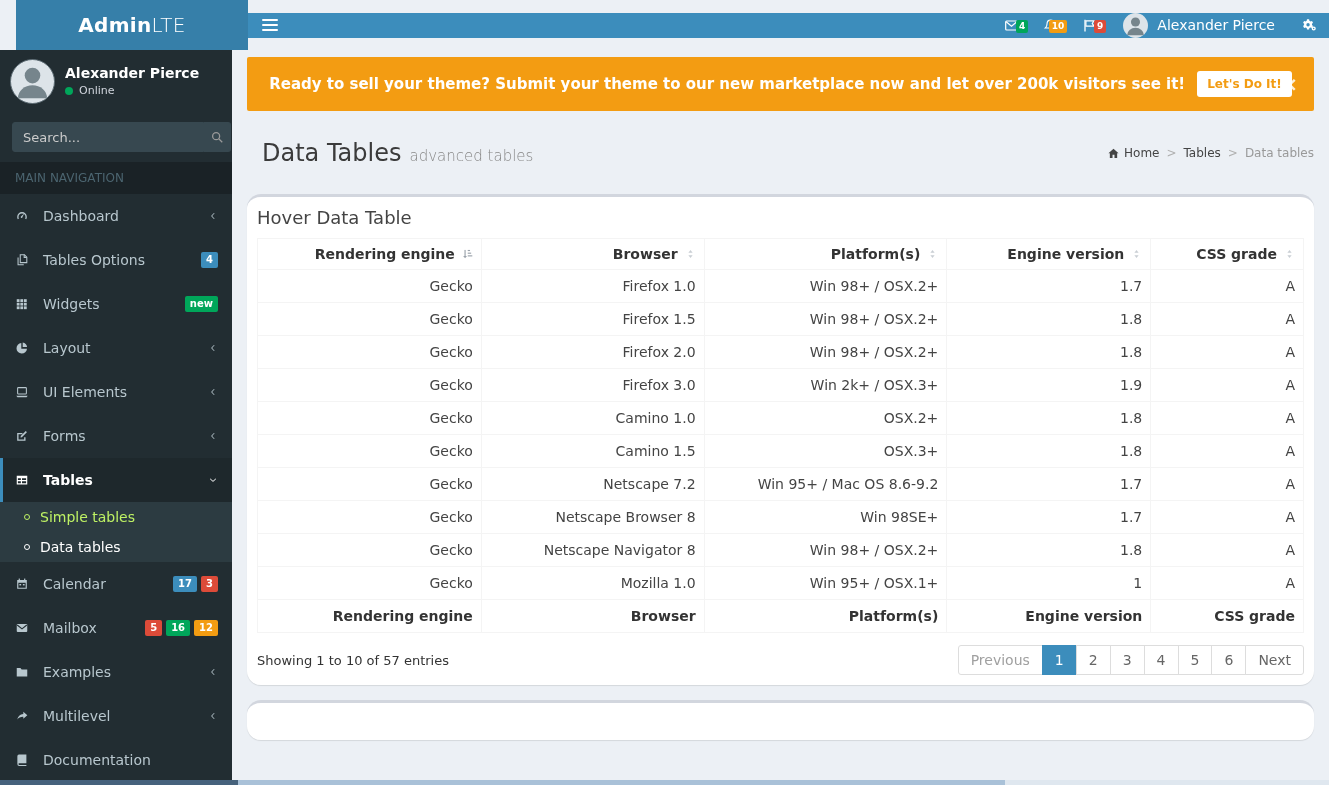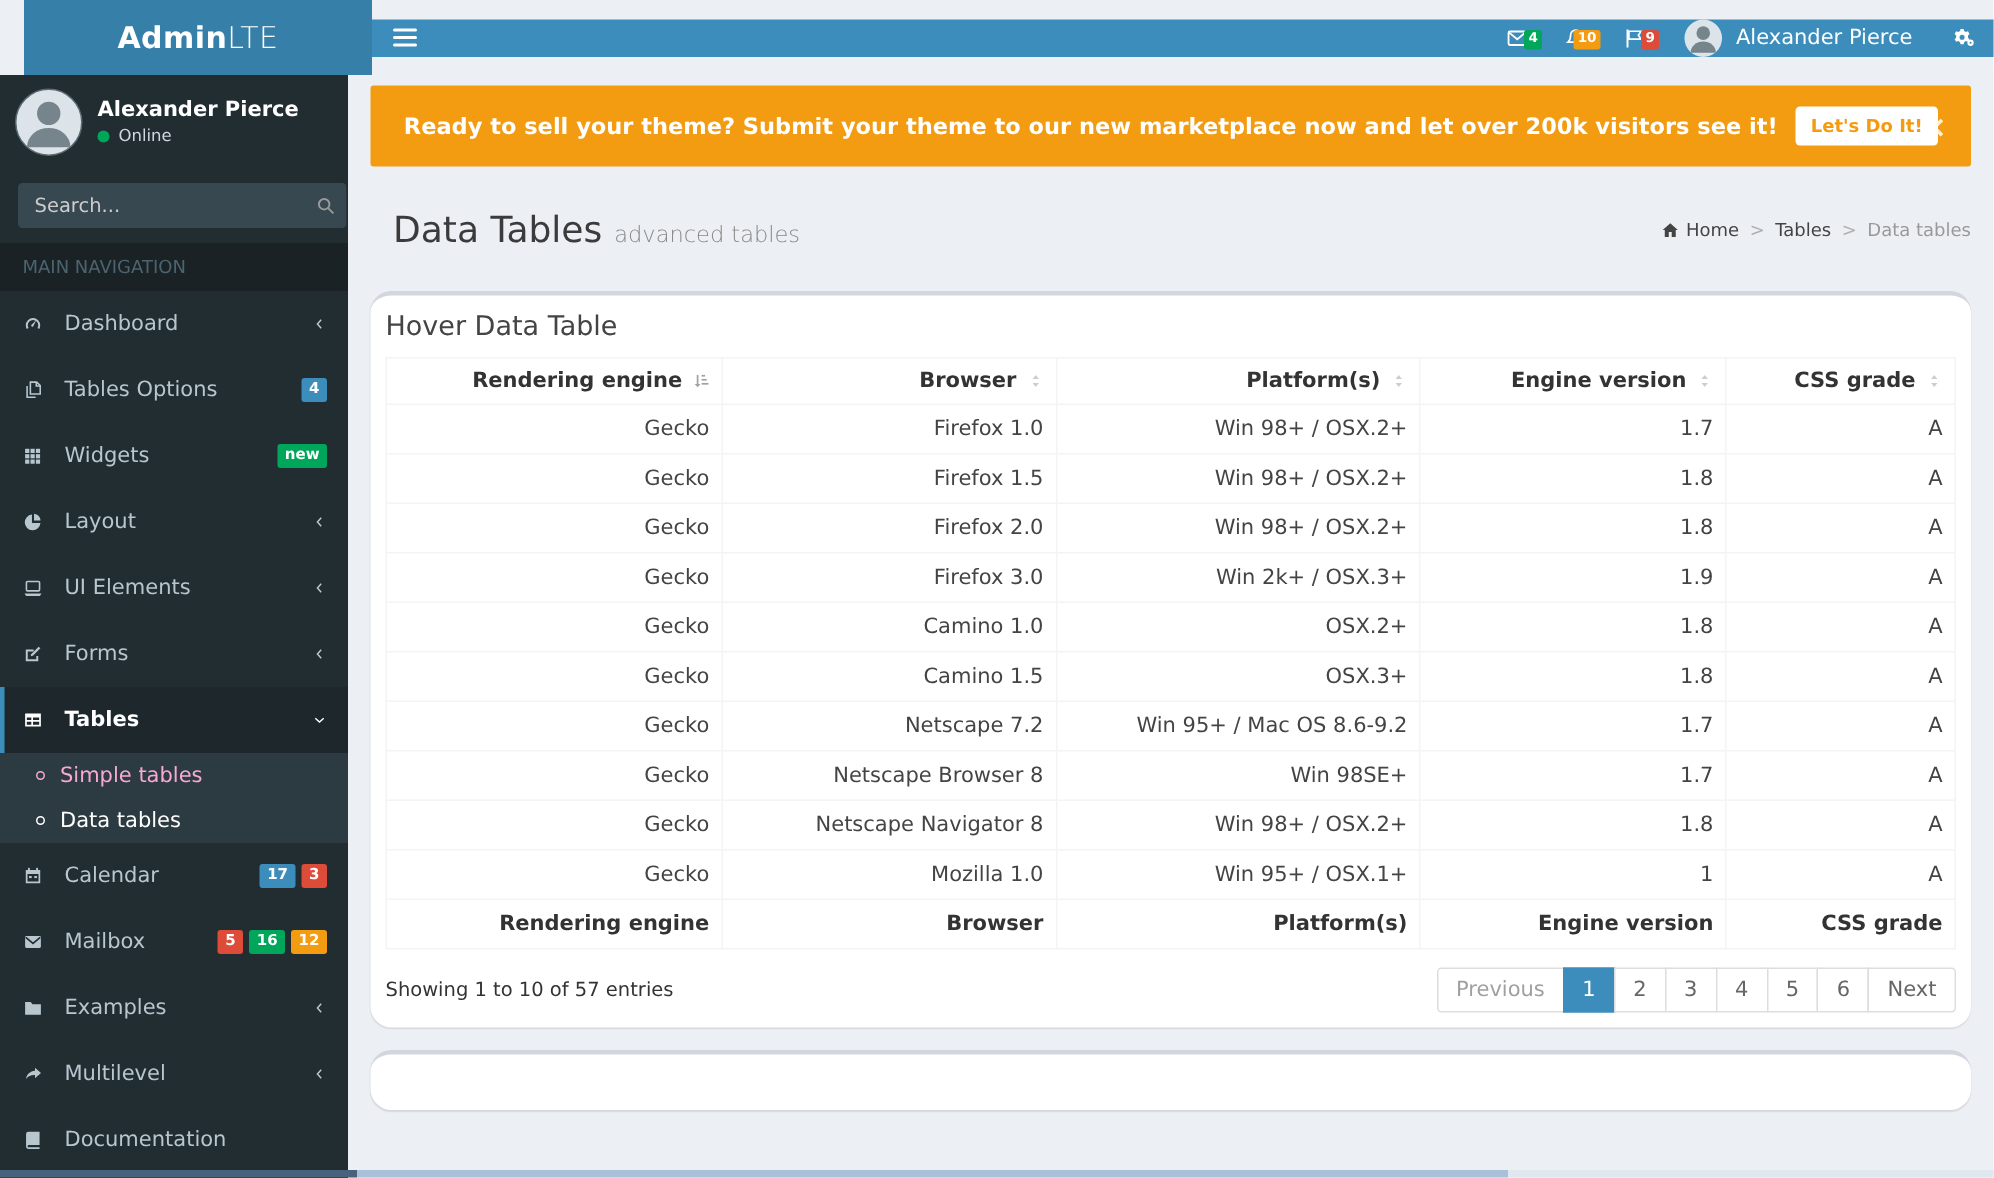--- a/index.html
+++ b/index.html
@@ -52,21 +52,21 @@
   .nav-hdr { background:#1a2226; color:#4b646f; font-size:12px; padding:9px 15px; }
   .sidebar-menu { list-style:none; margin:0; padding:0; }
   .sidebar-menu > li > a { display:flex; align-items:center; padding:12px 14px 12px 12px; color:#b8c7ce;
                            text-decoration:none; border-left:3px solid transparent; line-height:20px; cursor:pointer; }
   .sidebar-menu > li.active > a { background:#1e282c; color:#fff; border-left-color:#3c8dbc; font-weight:600; }
   .sidebar-menu .mi-icon { width:20px; margin-right:8px; color:inherit; display:flex; }
   .sidebar-menu .mi-label { flex:1; font-size:14px; }
   .sidebar-menu .mi-right { display:flex; align-items:center; gap:4px; }
   .sbadge { font-size:10px; font-weight:700; color:#fff; padding:2px 5px; border-radius:2px; line-height:1.2; }
   .treeview-menu { list-style:none; margin:0; padding:0; background:#2c3b41; }
-  .treeview-menu a { display:flex; align-items:center; gap:8px; padding:5px 15px 5px 22px; color:#f9a8d4;
+  .treeview-menu a { display:flex; align-items:center; gap:8px; padding:5px 15px 5px 22px; color:#bef264;
                      text-decoration:none; line-height:20px; font-size:14px; cursor:pointer; }
   .treeview-menu a.active { color:#fff; }
 
   
   .content-wrapper { margin-left:232px; margin-top:50px; height:735px; background:#ecf0f5; position:relative; overflow:hidden; }
   .top-banner { margin:7px 15px 8px; height:54px; background:#f39c12; border-radius:2px; position:relative;
                 display:flex; align-items:center; justify-content:center; color:#fff; font-weight:700; font-size:15px; }
   .top-banner .do-btn { margin-left:12px; background:#fff; color:#f39c12; font-weight:700; font-size:12px;
                         padding:6px 10px; border:none; border-radius:3px; cursor:pointer; font-family:inherit; }
   .top-banner .close-x { position:absolute; right:16px; top:50%; transform:translateY(-50%); font-size:20px;

